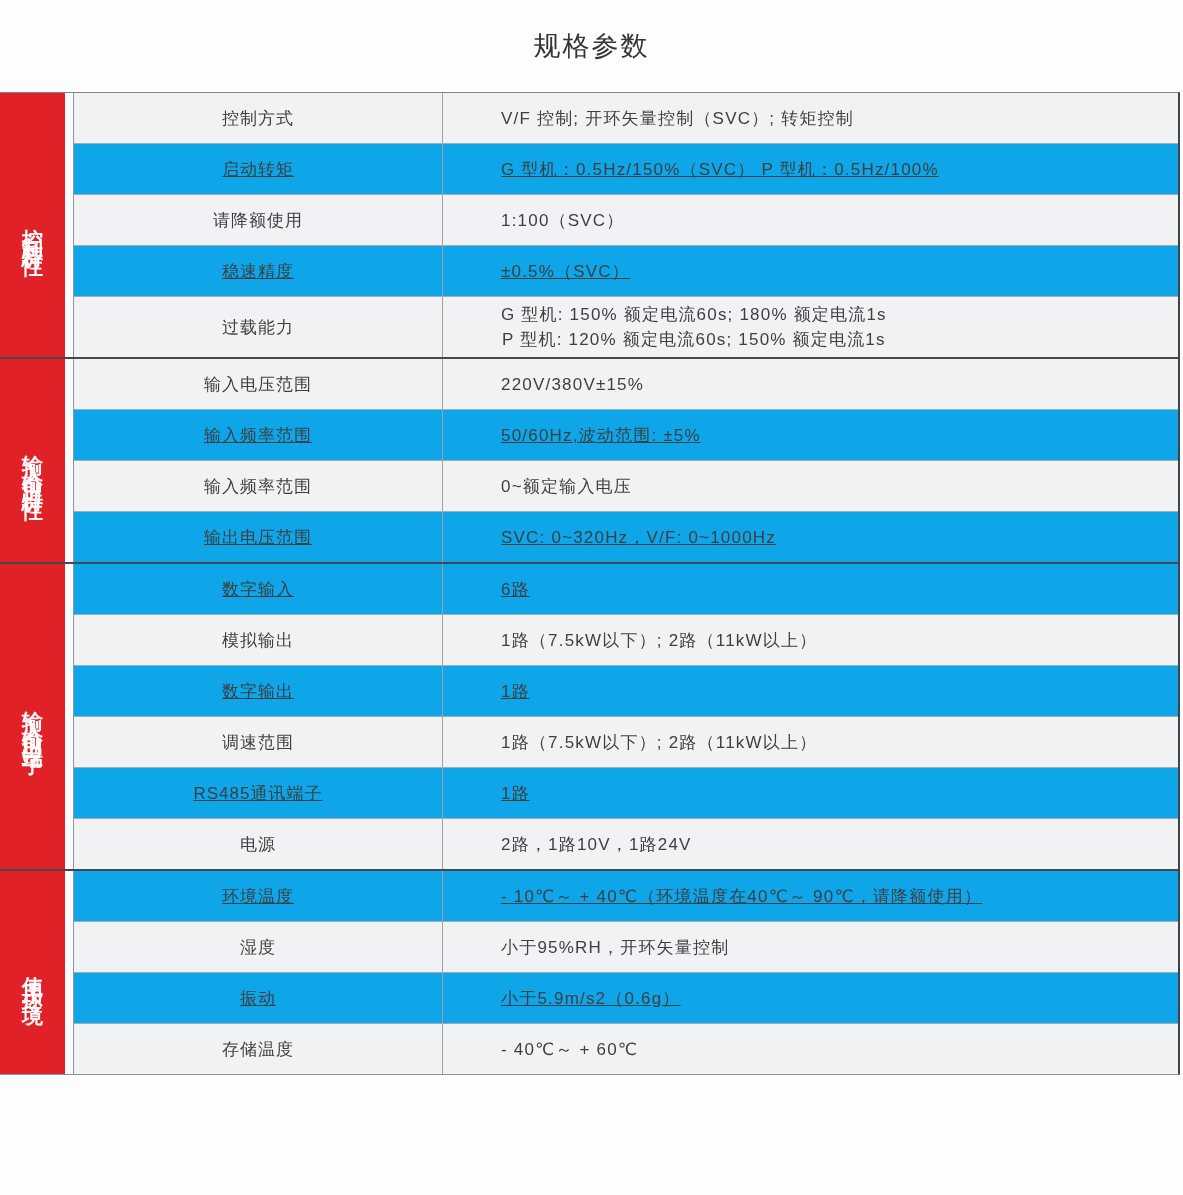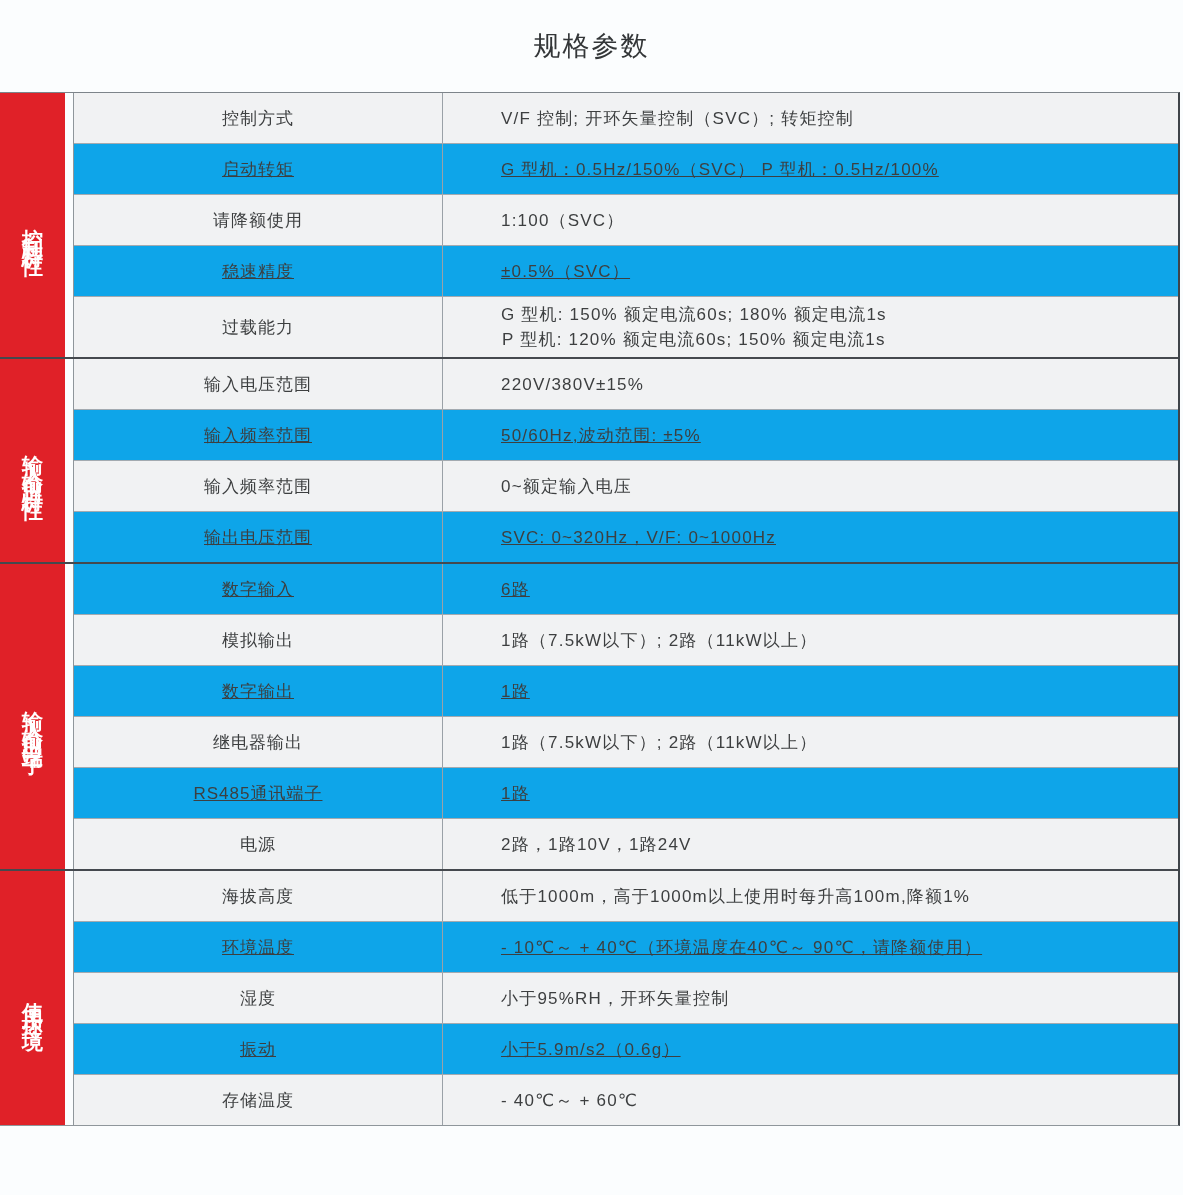--- a/index.html
+++ b/index.html
@@ -161,40 +161,36 @@
         </div>
         <div class="row">
           <div class="cell param">模拟输出</div>
           <div class="cell value">1路（7.5kW以下）; 2路（11kW以上）</div>
         </div>
         <div class="row alt">
           <div class="cell param">数字输出</div>
           <div class="cell value">1路</div>
         </div>
         <div class="row">
-          <div class="cell param">继电器输出</div>
+          <div class="cell param">调速范围</div>
           <div class="cell value">1路（7.5kW以下）; 2路（11kW以上）</div>
         </div>
         <div class="row alt">
           <div class="cell param">RS485通讯端子</div>
           <div class="cell value">1路</div>
         </div>
         <div class="row">
           <div class="cell param">电源</div>
           <div class="cell value">2路，1路10V，1路24V</div>
         </div>
       </div>
     </div>
     <div class="section">
       <div class="side-label" style="background: rgb(224, 33, 40); color: rgb(255, 255, 255);">使用环境</div>
       <div class="rows">
-        <div class="row">
-          <div class="cell param">海拔高度</div>
-          <div class="cell value">低于1000m，高于1000m以上使用时每升高100m,降额1%</div>
-        </div>
         <div class="row alt">
           <div class="cell param">环境温度</div>
           <div class="cell value">- 10℃～ + 40℃（环境温度在40℃～ 90℃，请降额使用）</div>
         </div>
         <div class="row">
           <div class="cell param">湿度</div>
           <div class="cell value">小于95%RH，开环矢量控制</div>
         </div>
         <div class="row alt">
           <div class="cell param">振动</div>

